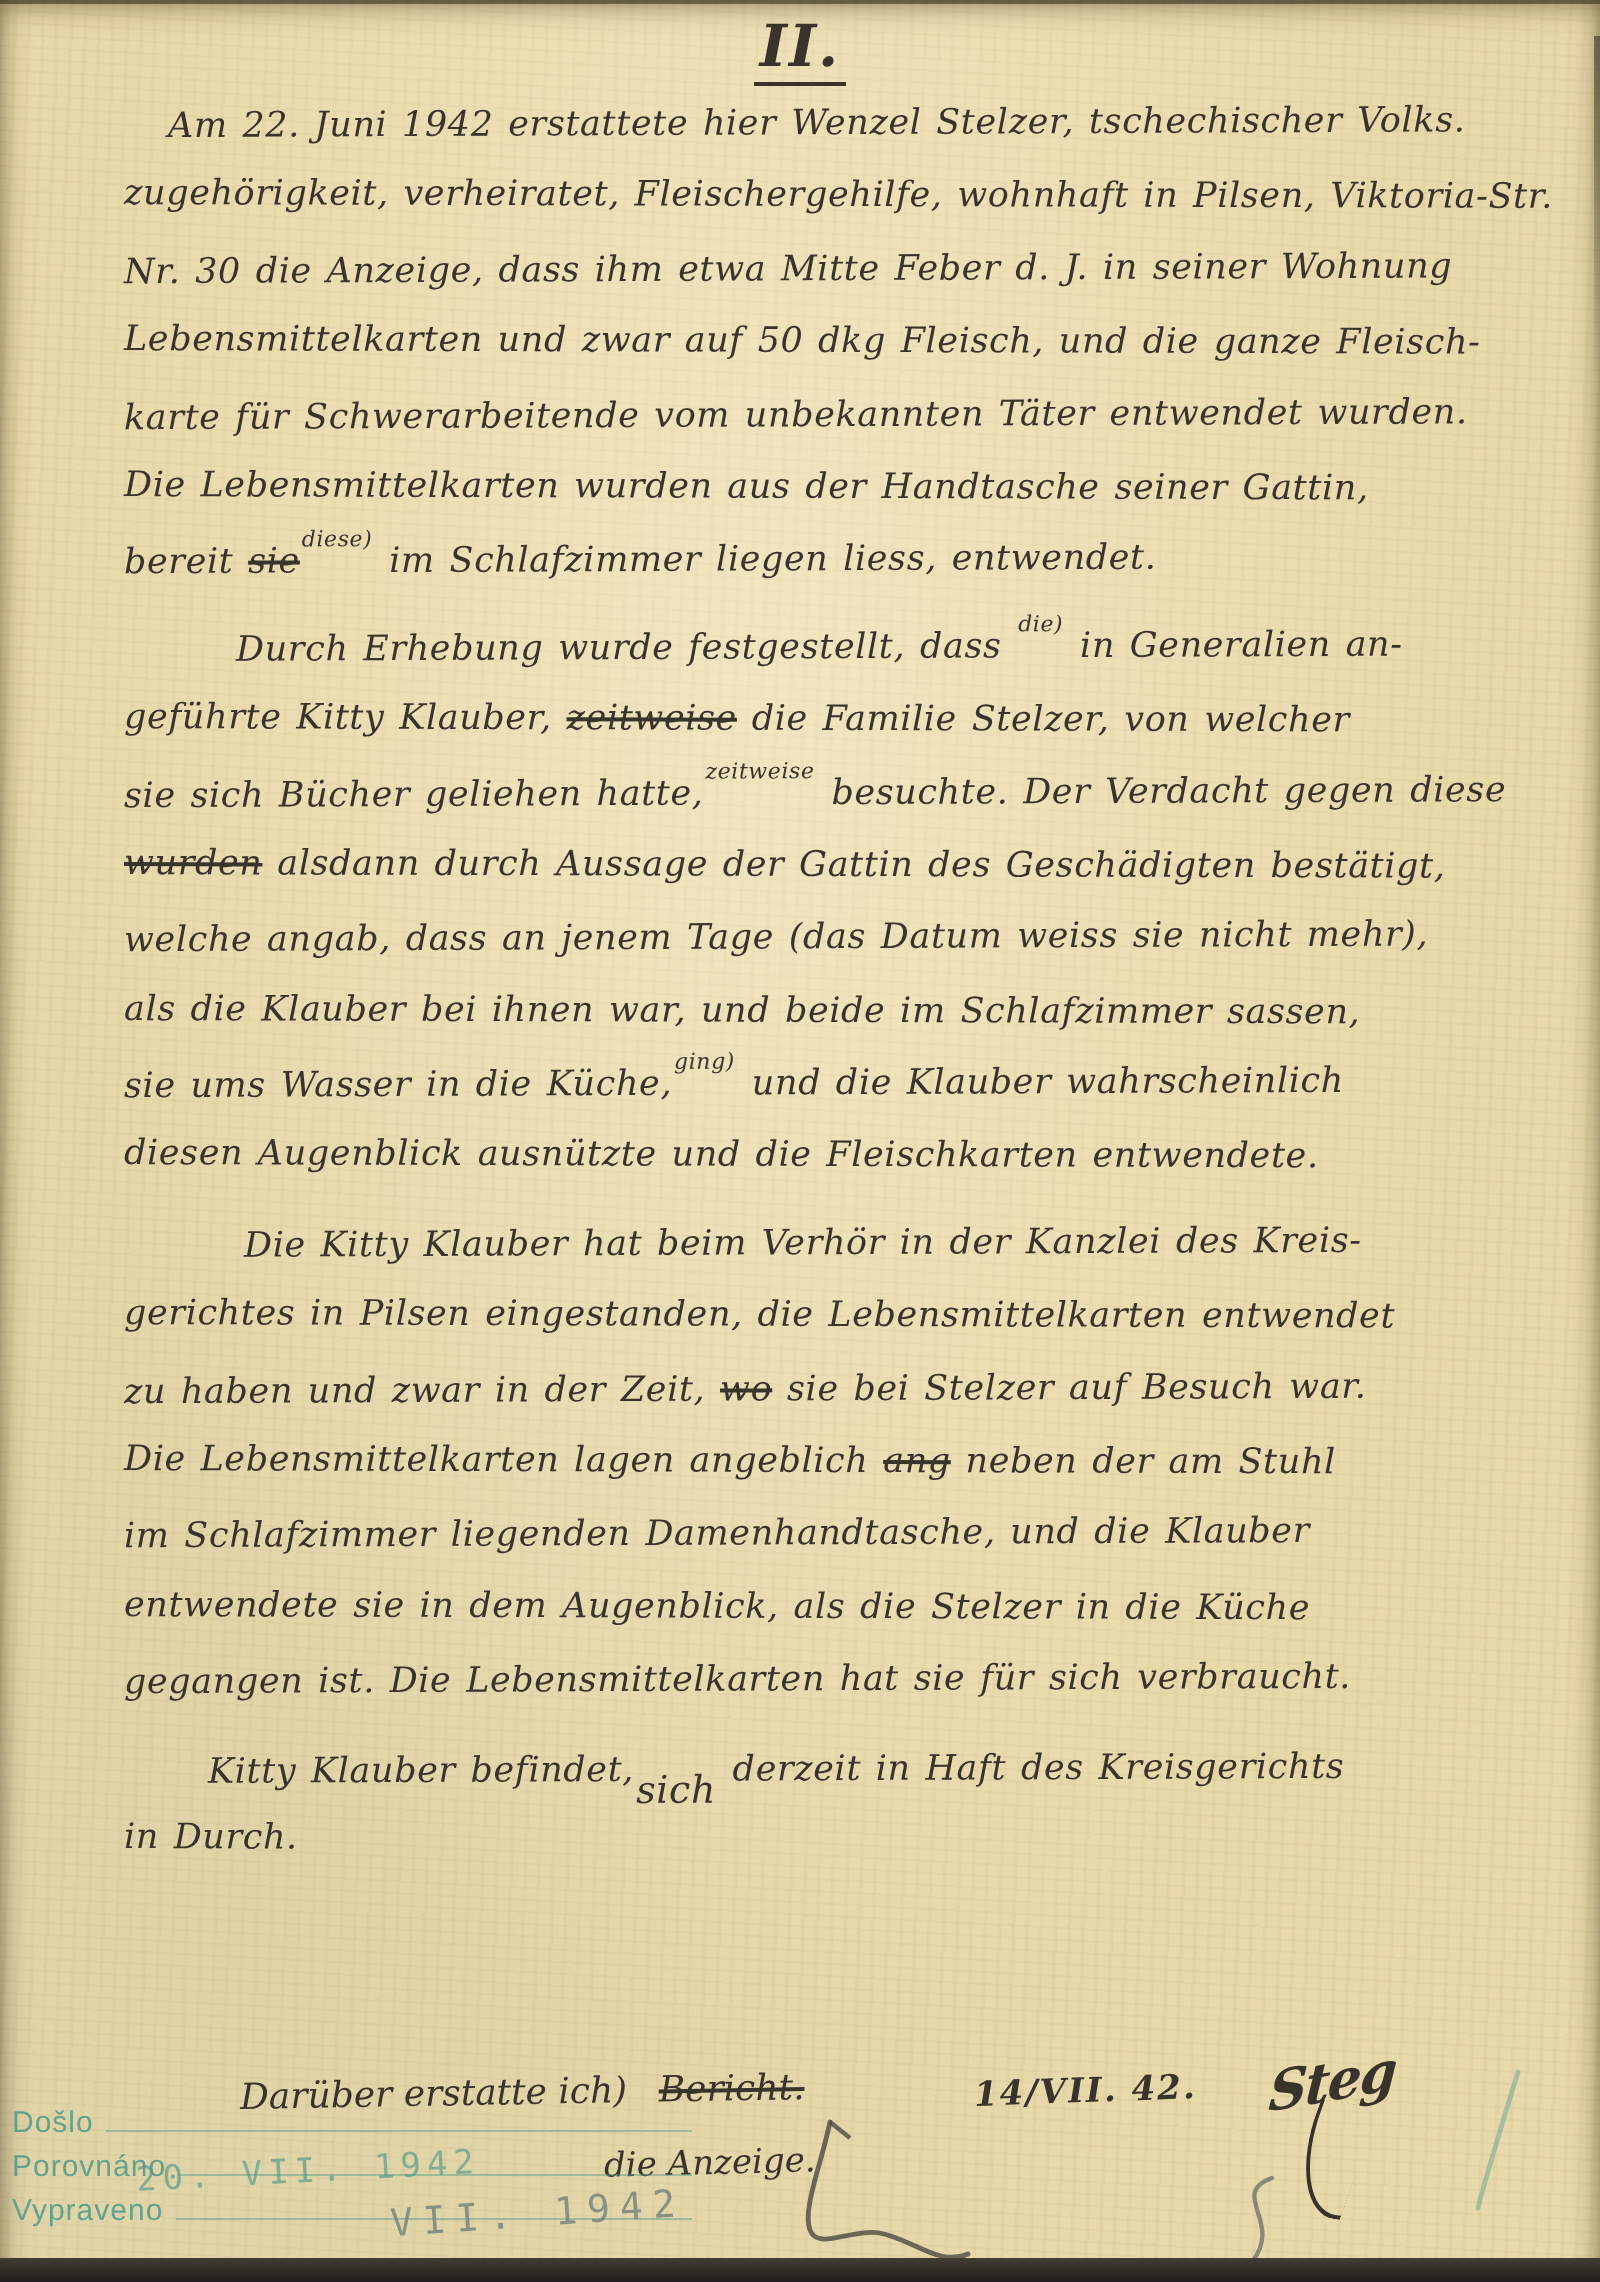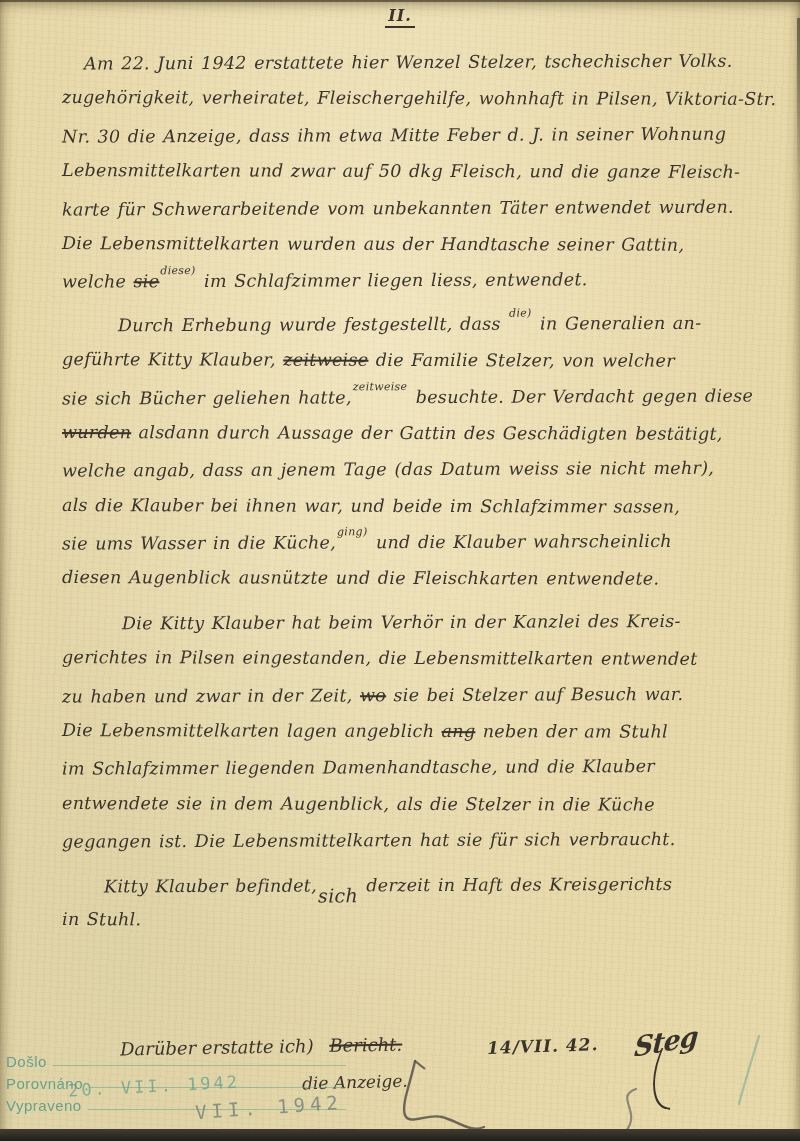--- a/index.html
+++ b/index.html
@@ -20,21 +20,21 @@
       inset 7px 0 16px -9px rgba(70,55,25,.50),
       inset -7px 0 16px -9px rgba(70,55,25,.50);
     font-family:"DejaVu Serif", serif;
     color:var(--ink,#39332b);
   }
   .page::before{content:"";position:absolute;left:0;top:0;width:100%;height:2px;
     background:rgba(45,38,26,.55);}
   .page::after{content:"";position:absolute;right:0;top:18px;width:3px;height:170px;
     background:linear-gradient(rgba(45,38,26,.55),rgba(45,38,26,0));}
   .page-number{position:absolute;left:0;right:0;top:6px;text-align:center;}
-  .page-number .pn{font-style:italic;font-size:16px;font-weight:bold;
+  .page-number .pn{font-style:italic;font-size:29px;font-weight:bold;
     border-bottom:2px solid var(--ink,#39332b);padding:0 3px 1px 3px;letter-spacing:1px;}
   .body{position:absolute;left:62px;top:44px;right:8px;}
   .para{margin:0 0 7px 0;}
   .para:nth-child(4){margin-bottom:0;}
   .para:nth-child(5){margin-top:-6px;}
   .line{
     white-space:nowrap;
     line-height:36.4px;height:36.4px;
     font-style:italic;font-size:17.5px;
     letter-spacing:0.3px;word-spacing:1.5px;
@@ -81,21 +81,21 @@
   </div>
 
   <div class="body">
     <div class="para">
         <div class="line" style="padding-left: 22px;"><span class="seg">Am 22. Juni 1942 erstattete hier Wenzel Stelzer, tschechischer Volks.</span></div>
         <div class="line"><span class="seg">zugehörigkeit, verheiratet, Fleischergehilfe, wohnhaft in Pilsen, Viktoria-Str.</span></div>
         <div class="line"><span class="seg">Nr. 30 die Anzeige, dass ihm etwa Mitte Feber d. J. in seiner Wohnung</span></div>
         <div class="line"><span class="seg">Lebensmittelkarten und zwar auf 50 dkg Fleisch, und die ganze Fleisch-</span></div>
         <div class="line"><span class="seg">karte für Schwerarbeitende vom unbekannten Täter entwendet wurden.</span></div>
         <div class="line"><span class="seg">Die Lebensmittelkarten wurden aus der Handtasche seiner Gattin,</span></div>
-        <div class="line"><span class="seg">welche </span><span class="seg strike">sie</span><span class="seg ins-above">diese)</span><span class="seg"> im Schlafzimmer liegen liess, entwendet.</span></div>
+        <div class="line"><span class="seg">bereit </span><span class="seg strike">sie</span><span class="seg ins-above">diese)</span><span class="seg"> im Schlafzimmer liegen liess, entwendet.</span></div>
       </div>
     <div class="para">
         <div class="line" style="padding-left: 56px;"><span class="seg">Durch Erhebung wurde festgestellt, dass </span><span class="seg ins-above">die)</span><span class="seg"> in Generalien an-</span></div>
         <div class="line"><span class="seg">geführte Kitty Klauber, </span><span class="seg strike">zeitweise</span><span class="seg"> die Familie Stelzer, von welcher</span></div>
         <div class="line"><span class="seg">sie sich Bücher geliehen hatte,</span><span class="seg ins-above">zeitweise</span><span class="seg"> besuchte. Der Verdacht gegen diese</span></div>
         <div class="line"><span class="seg strike">wurden</span><span class="seg"> alsdann durch Aussage der Gattin des Geschädigten bestätigt,</span></div>
         <div class="line"><span class="seg">welche angab, dass an jenem Tage (das Datum weiss sie nicht mehr),</span></div>
         <div class="line"><span class="seg">als die Klauber bei ihnen war, und beide im Schlafzimmer sassen,</span></div>
         <div class="line"><span class="seg">sie ums Wasser in die Küche,</span><span class="seg ins-above">ging)</span><span class="seg"> und die Klauber wahrscheinlich</span></div>
         <div class="line"><span class="seg">diesen Augenblick ausnützte und die Fleischkarten entwendete.</span></div>
@@ -104,21 +104,21 @@
         <div class="line" style="padding-left: 60px;"><span class="seg">Die Kitty Klauber hat beim Verhör in der Kanzlei des Kreis-</span></div>
         <div class="line"><span class="seg">gerichtes in Pilsen eingestanden, die Lebensmittelkarten entwendet</span></div>
         <div class="line"><span class="seg">zu haben und zwar in der Zeit, </span><span class="seg strike">wo</span><span class="seg"> sie bei Stelzer auf Besuch war.</span></div>
         <div class="line"><span class="seg">Die Lebensmittelkarten lagen angeblich </span><span class="seg strike">ang</span><span class="seg"> neben der am Stuhl</span></div>
         <div class="line"><span class="seg">im Schlafzimmer liegenden Damenhandtasche, und die Klauber</span></div>
         <div class="line"><span class="seg">entwendete sie in dem Augenblick, als die Stelzer in die Küche</span></div>
         <div class="line"><span class="seg">gegangen ist.  Die Lebensmittelkarten hat sie für sich verbraucht.</span></div>
       </div>
     <div class="para">
         <div class="line" style="padding-left: 42px;"><span class="seg">Kitty Klauber befindet,</span><span class="seg ins-below">sich</span><span class="seg"> derzeit in Haft des Kreisgerichts</span></div>
-        <div class="line"><span class="seg">in Stuhl.</span></div>
+        <div class="line"><span class="seg">in Durch.</span></div>
       </div>
   </div>
 
   <div class="closing">
     <div class="closing-line">
       <span class="seg">Darüber erstatte ich)</span>
       <span class="strike">Bericht.</span>
     </div>
     <div class="closing-below">die Anzeige.</div>
     <div class="closing-date">14/VII. 42.</div>

